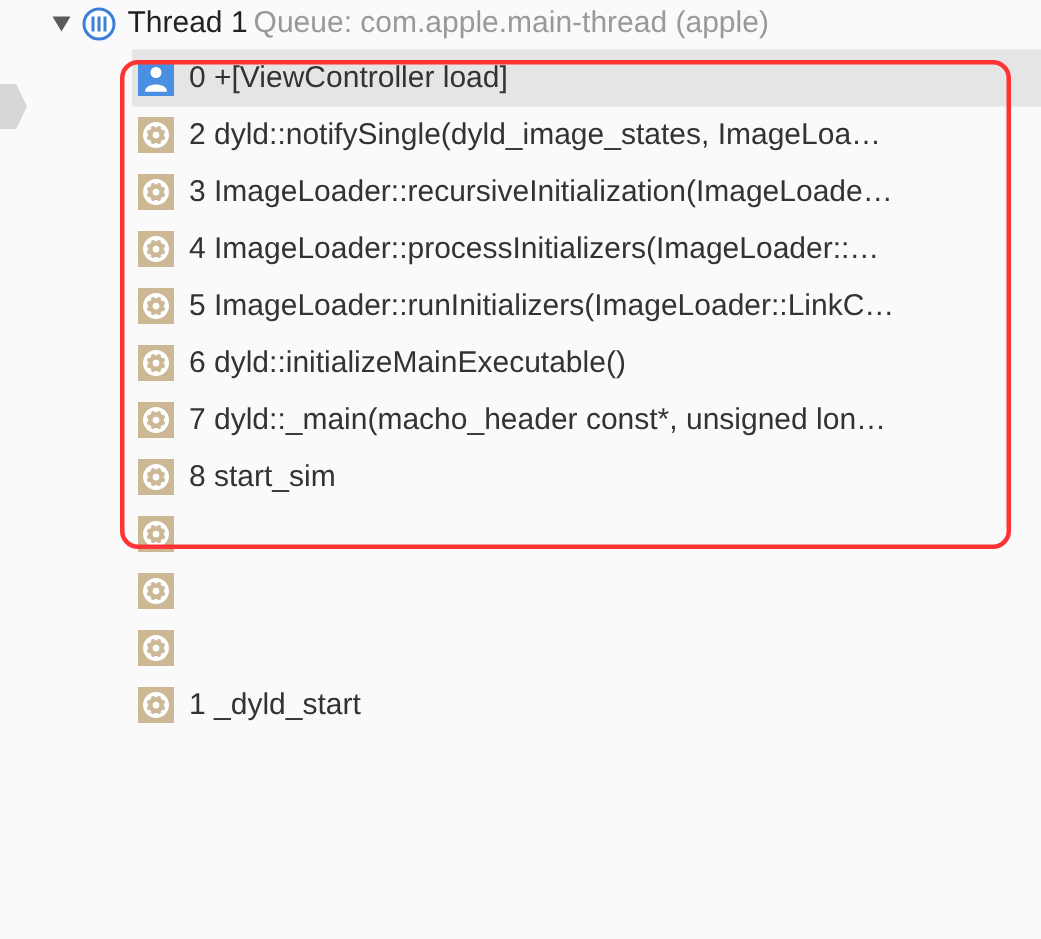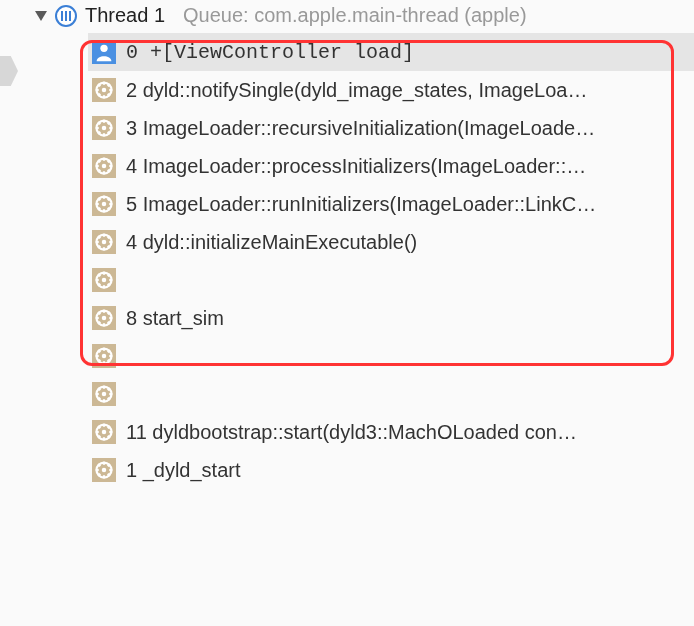--- a/index.html
+++ b/index.html
@@ -47,41 +47,40 @@
       display: flex;
       gap: 2px;
     }
     .thread-icon-bar {
       width: 2px;
       height: 10px;
       background: #3b7fd6;
     }
     .thread-title {
       color: #222;
-      margin-right: 18px;
+      margin-right: 4px;
     }
     .thread-queue {
       color: #999;
     }
     .frames-container {
       padding-left: 88px;
       padding-top: 2px;
     }
     .frame {
       display: flex;
       align-items: center;
       padding: 7px 10px 7px 4px;
       white-space: nowrap;
       overflow: hidden;
       text-overflow: ellipsis;
       position: relative;
     }
     .frame.selected {
       background: #e5e5e5;
-      font-family: Liberation Mono, monospace;
     }
     .frame-icon {
       width: 24px;
       height: 24px;
       margin-right: 10px;
       flex-shrink: 0;
       display: flex;
       align-items: center;
       justify-content: center;
     }
@@ -240,39 +239,40 @@
             <line x1="12" y1="19" x2="12" y2="23"></line>
             <line x1="1" y1="12" x2="5" y2="12"></line>
             <line x1="19" y1="12" x2="23" y2="12"></line>
             <line x1="4.2" y1="4.2" x2="7" y2="7"></line>
             <line x1="17" y1="17" x2="19.8" y2="19.8"></line>
             <line x1="4.2" y1="19.8" x2="7" y2="17"></line>
             <line x1="17" y1="7" x2="19.8" y2="4.2"></line>
           </g>
         </svg>
       </div>
-      <span class="frame-text">4 dyld::initializeMainExecutable()</span>
-    </div>
-    <div class="frame">
-      <div class="frame-icon system">
-        <svg class="gear-svg" viewBox="0 0 24 24">
-          <circle cx="12" cy="12" r="10" fill="none" stroke="#fff" stroke-width="3"></circle>
-          <circle cx="12" cy="12" r="3" fill="#fff"></circle>
-          <g stroke="#fff" stroke-width="3">
-            <line x1="12" y1="1" x2="12" y2="5"></line>
-            <line x1="12" y1="19" x2="12" y2="23"></line>
-            <line x1="1" y1="12" x2="5" y2="12"></line>
-            <line x1="19" y1="12" x2="23" y2="12"></line>
-            <line x1="4.2" y1="4.2" x2="7" y2="7"></line>
-            <line x1="17" y1="17" x2="19.8" y2="19.8"></line>
-            <line x1="4.2" y1="19.8" x2="7" y2="17"></line>
-            <line x1="17" y1="7" x2="19.8" y2="4.2"></line>
-          </g>
-        </svg>
-      </div>
+      <span class="frame-text">6 dyld::initializeMainExecutable()</span>
+    </div>
+    <div class="frame">
+      <div class="frame-icon system">
+        <svg class="gear-svg" viewBox="0 0 24 24">
+          <circle cx="12" cy="12" r="10" fill="none" stroke="#fff" stroke-width="3"></circle>
+          <circle cx="12" cy="12" r="3" fill="#fff"></circle>
+          <g stroke="#fff" stroke-width="3">
+            <line x1="12" y1="1" x2="12" y2="5"></line>
+            <line x1="12" y1="19" x2="12" y2="23"></line>
+            <line x1="1" y1="12" x2="5" y2="12"></line>
+            <line x1="19" y1="12" x2="23" y2="12"></line>
+            <line x1="4.2" y1="4.2" x2="7" y2="7"></line>
+            <line x1="17" y1="17" x2="19.8" y2="19.8"></line>
+            <line x1="4.2" y1="19.8" x2="7" y2="17"></line>
+            <line x1="17" y1="7" x2="19.8" y2="4.2"></line>
+          </g>
+        </svg>
+      </div>
+      <span class="frame-text">7 dyld::_main(macho_header const*, unsigned lon…</span>
     </div>
     <div class="frame">
       <div class="frame-icon system">
         <svg class="gear-svg" viewBox="0 0 24 24">
           <circle cx="12" cy="12" r="10" fill="none" stroke="#fff" stroke-width="3"></circle>
           <circle cx="12" cy="12" r="3" fill="#fff"></circle>
           <g stroke="#fff" stroke-width="3">
             <line x1="12" y1="1" x2="12" y2="5"></line>
             <line x1="12" y1="19" x2="12" y2="23"></line>
             <line x1="1" y1="12" x2="5" y2="12"></line>
@@ -332,21 +332,20 @@
             <line x1="12" y1="19" x2="12" y2="23"></line>
             <line x1="1" y1="12" x2="5" y2="12"></line>
             <line x1="19" y1="12" x2="23" y2="12"></line>
             <line x1="4.2" y1="4.2" x2="7" y2="7"></line>
             <line x1="17" y1="17" x2="19.8" y2="19.8"></line>
             <line x1="4.2" y1="19.8" x2="7" y2="17"></line>
             <line x1="17" y1="7" x2="19.8" y2="4.2"></line>
           </g>
         </svg>
       </div>
-      <span class="frame-text">11 dyldbootstrap::start(dyld3::MachOLoaded con…</span>
     </div>
     <div class="frame">
       <div class="frame-icon system">
         <svg class="gear-svg" viewBox="0 0 24 24">
           <circle cx="12" cy="12" r="10" fill="none" stroke="#fff" stroke-width="3"></circle>
           <circle cx="12" cy="12" r="3" fill="#fff"></circle>
           <g stroke="#fff" stroke-width="3">
             <line x1="12" y1="1" x2="12" y2="5"></line>
             <line x1="12" y1="19" x2="12" y2="23"></line>
             <line x1="1" y1="12" x2="5" y2="12"></line>

